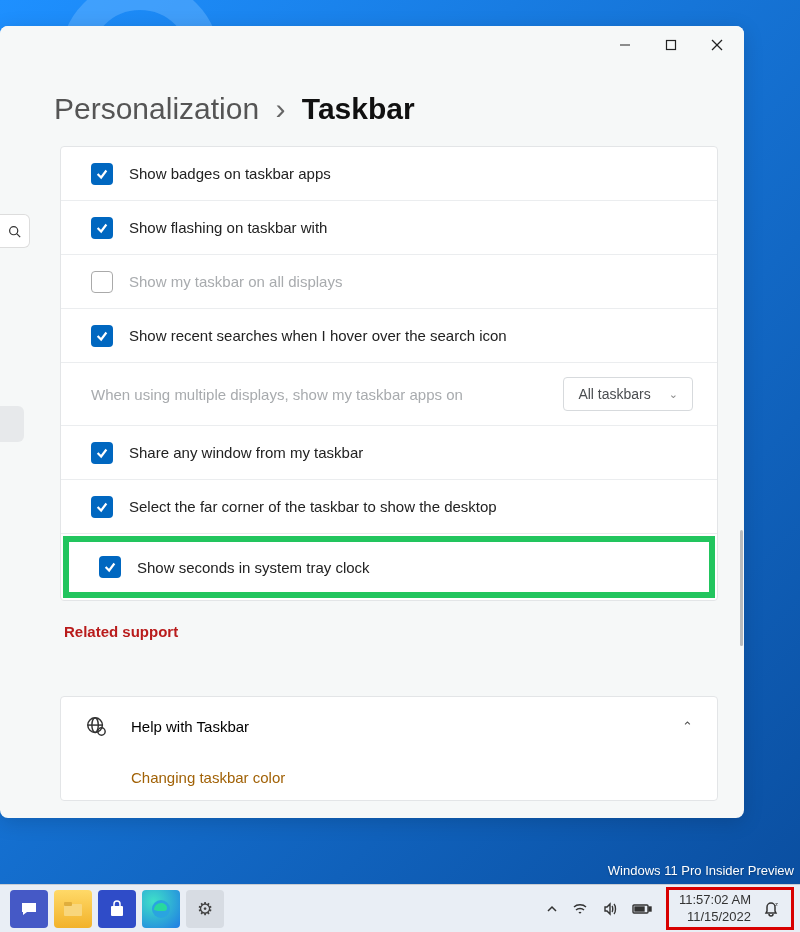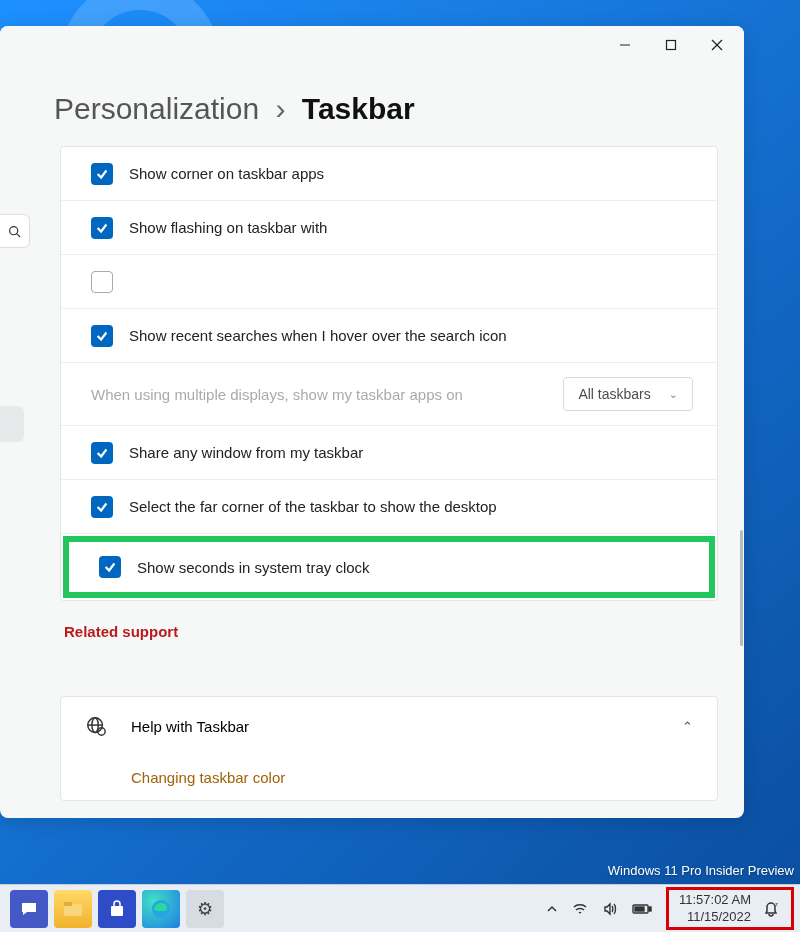--- a/index.html
+++ b/index.html
@@ -170,34 +170,35 @@
 
   <div class="content">
     <div class="card">
 
       <div class="row">
         <span class="cb checked">
             <svg viewBox="0 0 16 16">
               <polyline points="3,8 7,12 13,4"></polyline>
             </svg>
           </span>
-        <span class="row-label">Show corner on taskbar apps</span>
+        <span class="row-label">Show badges on taskbar apps</span>
       </div>
 
       <div class="row">
         <span class="cb checked">
             <svg viewBox="0 0 16 16">
               <polyline points="3,8 7,12 13,4"></polyline>
             </svg>
           </span>
         <span class="row-label">Show flashing on taskbar with</span>
       </div>
 
       <div class="row">
         <span class="cb unchecked"></span>
+        <span class="row-label disabled">Show my taskbar on all displays</span>
       </div>
 
       <div class="row">
         <span class="cb checked">
             <svg viewBox="0 0 16 16">
               <polyline points="3,8 7,12 13,4"></polyline>
             </svg>
           </span>
         <span class="row-label">Show recent searches when I hover over the search icon</span>
       </div>

